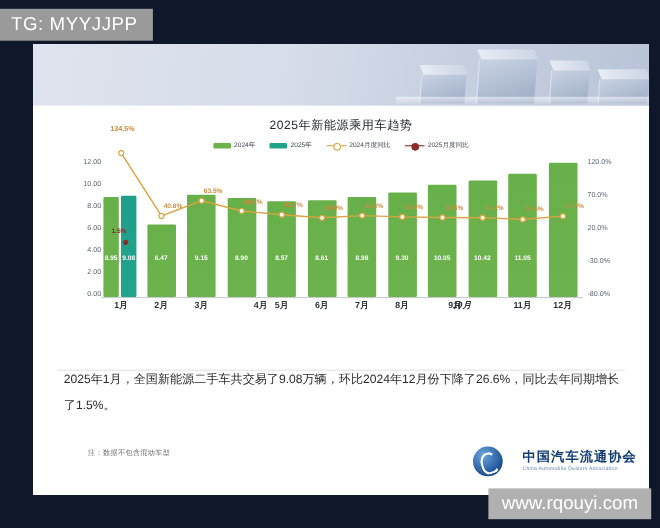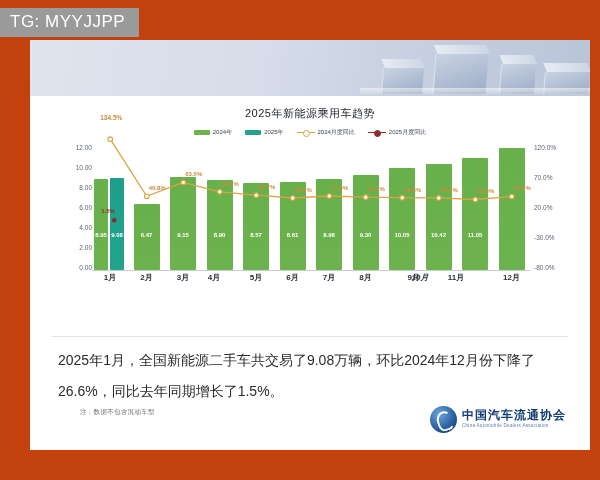--- a/index.html
+++ b/index.html
@@ -2,21 +2,21 @@
 <html><head>
 <meta charset="utf-8">
 <style>
   html,body{margin:0;padding:0;}
   body{
     width:600px;height:480px;overflow:hidden;
     background:#ffffff;
     font-family:"Liberation Sans","DejaVu Sans",sans-serif;
     position:relative;
   }
-  .page{position:absolute;inset:0;background:#c2410c;}
+  .page{position:absolute;inset:0;background:#0f172a;}
 
   
   .tg-watermark{
     position:absolute;left:0;top:8px;
     background:#9a9a9a;color:#ffffff;
     font-size:17px;letter-spacing:.5px;
     padding:4px 14px 5px 10px;
     z-index:40;
   }
   
@@ -88,26 +88,26 @@
   .pct-label{position:absolute;font-size:6px;color:#c98b3e;font-weight:bold;white-space:nowrap;}
   .pct-label.red{color:#8d2b2b;}
   .pct-out{position:absolute;font-size:6.5px;color:#c98b3e;font-weight:bold;white-space:nowrap;}
 
   .xaxis{position:absolute;left:62px;top:124px;width:438px;height:18px;}
   .xtick{position:absolute;width:36px;text-align:center;font-size:8px;
     font-weight:bold;color:#2b3138;}
 
   
   .divider{position:absolute;left:22px;top:296px;width:516px;height:1px;background:#e3e3e3;}
-  .body-text{position:absolute;left:28px;top:305px;width:505px;
-    font-size:14px;line-height:2.2;color:#2b2b2b;}
+  .body-text{position:absolute;left:28px;top:293px;width:505px;
+    font-size:11px;line-height:2.2;color:#2b2b2b;}
   .note{position:absolute;left:50px;top:368px;font-size:6.5px;color:#6d6d6d;letter-spacing:.3px;}
 
   
-  .logo{position:absolute;left:400px;top:363px;width:155px;height:32px;display:flex;align-items:center;gap:5px;}
+  .logo{position:absolute;left:400px;top:363px;width:155px;height:32px;display:flex;align-items:center;gap:18px;}
   .logo-mark{width:27px;height:27px;border-radius:50%;
     background:radial-gradient(circle at 35% 30%,#6ba7dd,#1c4f93 70%);
     position:relative;flex:none;}
   .logo-mark:after{content:"";position:absolute;left:7px;top:5px;width:12px;height:16px;
     border:2px solid #ffffff;border-radius:50% 50% 40% 40%;border-right-color:transparent;
     transform:rotate(-18deg);}
   .logo-txt{display:flex;flex-direction:column;line-height:1.15;}
   .logo-cn{font-size:12px;font-weight:bold;color:#123c73;letter-spacing:1px;}
   .logo-en{font-size:4.6px;color:#5b7fae;letter-spacing:.25px;}
 </style>
@@ -281,41 +281,42 @@
             <div class="pct-label" style="left: 348.75px; top: 38.898px;">38.2%</div>
             <div class="pct-label" style="left: 385.25px; top: 40.484px;">35.6%</div>
             <div class="pct-label" style="left: 421.75px; top: 37.495px;">40.5%</div>
             <div class="pct-label red" style="left: 9.25px; top: 60.285px;">1.5%</div>
           </div>
 
         <div class="xaxis" id="xaxis">
             <div class="xtick" style="left: 0px;">1月</div>
             <div class="xtick" style="left: 36.5px;">2月</div>
             <div class="xtick" style="left: 73px;">3月</div>
-            <div class="xtick" style="left: 104px;">4月</div>
+            <div class="xtick" style="left: 127px;">4月</div>
             <div class="xtick" style="left: 146px;">5月</div>
             <div class="xtick" style="left: 182.5px;">6月</div>
             <div class="xtick" style="left: 219px;">7月</div>
             <div class="xtick" style="left: 255.5px;">8月</div>
             <div class="xtick" style="left: 292px; text-align: right;">9月</div>
             <div class="xtick" style="left: 310px; font-style: italic;">10月</div>
-            <div class="xtick" style="left: 346px;">11月</div>
+            <div class="xtick" style="left: 365px;">11月</div>
             <div class="xtick" style="left: 401.5px;">12月</div>
           </div>
       </div>
     </div>
 
     <div class="divider"></div>
 
     <div class="body-text">2025年1月，全国新能源二手车共交易了9.08万辆，环比2024年12月份下降了26.6%，同比去年同期增长了1.5%。</div>
     <div class="note">注：数据不包含混动车型</div>
 
     <div class="logo">
       <div class="logo-mark"></div>
       <div class="logo-txt">
         <span class="logo-cn">中国汽车流通协会</span>
         <span class="logo-en">China Automobile Dealers Association</span>
       </div>
     </div>
 
   </div>
 
+  <div class="url-watermark">www.rqouyi.com</div>
 </div>
 
 </body></html>

